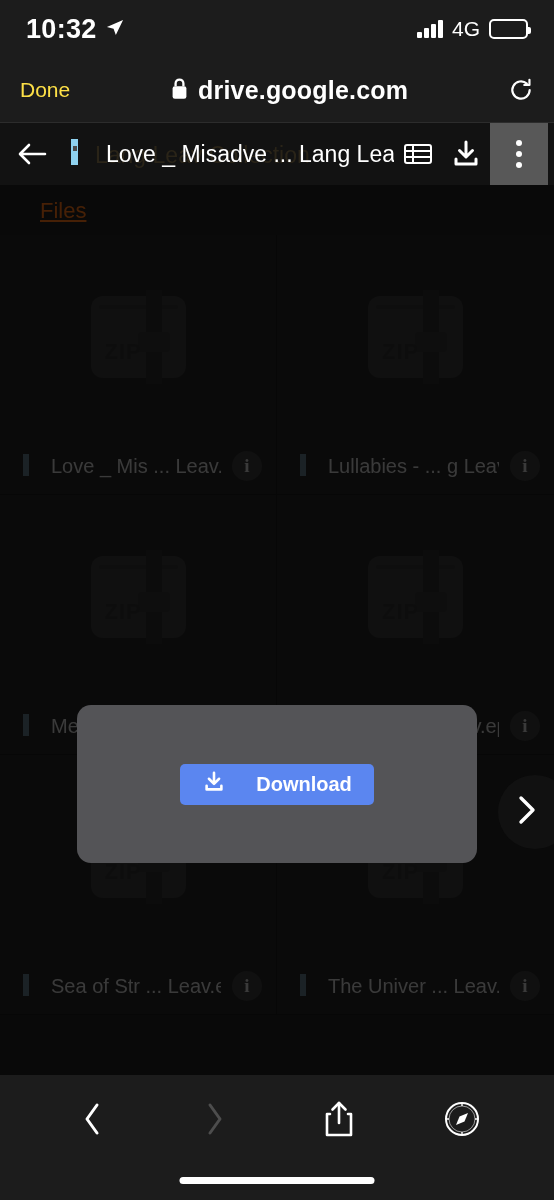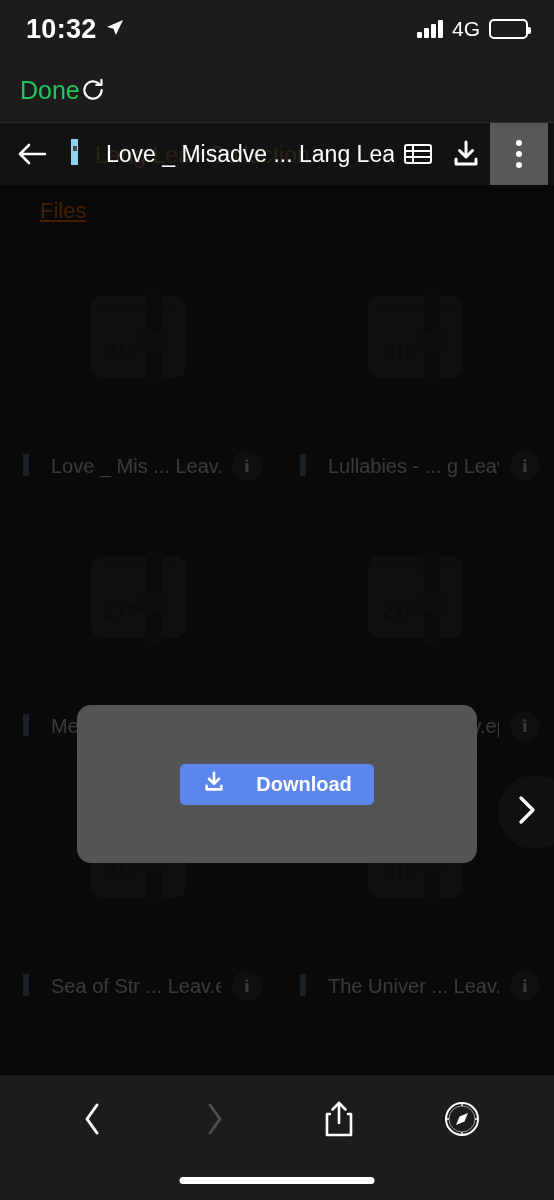--- a/index.html
+++ b/index.html
@@ -35,21 +35,21 @@
                     height: 7px; background: #fff; border-radius: 0 2px 2px 0; }
   .battery .fill { height: 100%; background: #f5c542; border-radius: 2px; }
 
   
   .urlbar {
     position: absolute; top: 58px; left: 0; width: 554px; height: 65px;
     background: #1c1c1c; color: #fff;
     display: flex; align-items: center; padding: 0 20px;
     border-bottom: 1px solid #2c2c2c;
   }
-  .done-btn { font-size: 25px; color: #22c55e; }
+  .done-btn { font-size: 21px; color: #fde047; }
   .url-center { flex: 1; display: flex; align-items: center; justify-content: center; gap: 9px; }
   .url-text { font-size: 25px; font-weight: 700; letter-spacing: .2px; }
   .reload { width: 26px; height: 26px; }
 
   
   .page { position: absolute; top: 123px; left: 0; width: 554px; height: 952px;
           background: #1f1f1f; overflow: hidden; }
 
   .drive-toolbar {
     position: relative; height: 62px; background: #121212;
@@ -154,20 +154,29 @@
         </span>
       <span class="net">4G</span>
       <span class="battery">
         <span class="fill" style="width:55%"></span>
       </span>
     </div>
   </div>
 
   <div class="urlbar">
     <span class="done-btn">Done</span>
+    <div class="url-center">
+      <span>
+        <svg width="19" height="23" viewBox="0 0 16 20">
+          <rect x="2" y="8" width="12" height="11" rx="2" fill="#fff"></rect>
+          <path d="M4.6 8 V5.6 a3.4 3.4 0 0 1 6.8 0 V8" stroke="#fff" stroke-width="2" fill="none"></path>
+        </svg>
+      </span>
+      <span class="url-text">drive.google.com</span>
+    </div>
     <span class="reload">
       <svg width="26" height="26" viewBox="0 0 24 24">
         <path d="M20 12a8 8 0 1 1-2.6-5.9" stroke="#fff" stroke-width="2" fill="none" stroke-linecap="round"></path>
         <path d="M19.8 2.6 V7.4 H15" stroke="#fff" stroke-width="2" fill="none" stroke-linecap="round" stroke-linejoin="round"></path>
       </svg>
     </span>
   </div>
 
   <div class="page">
 

